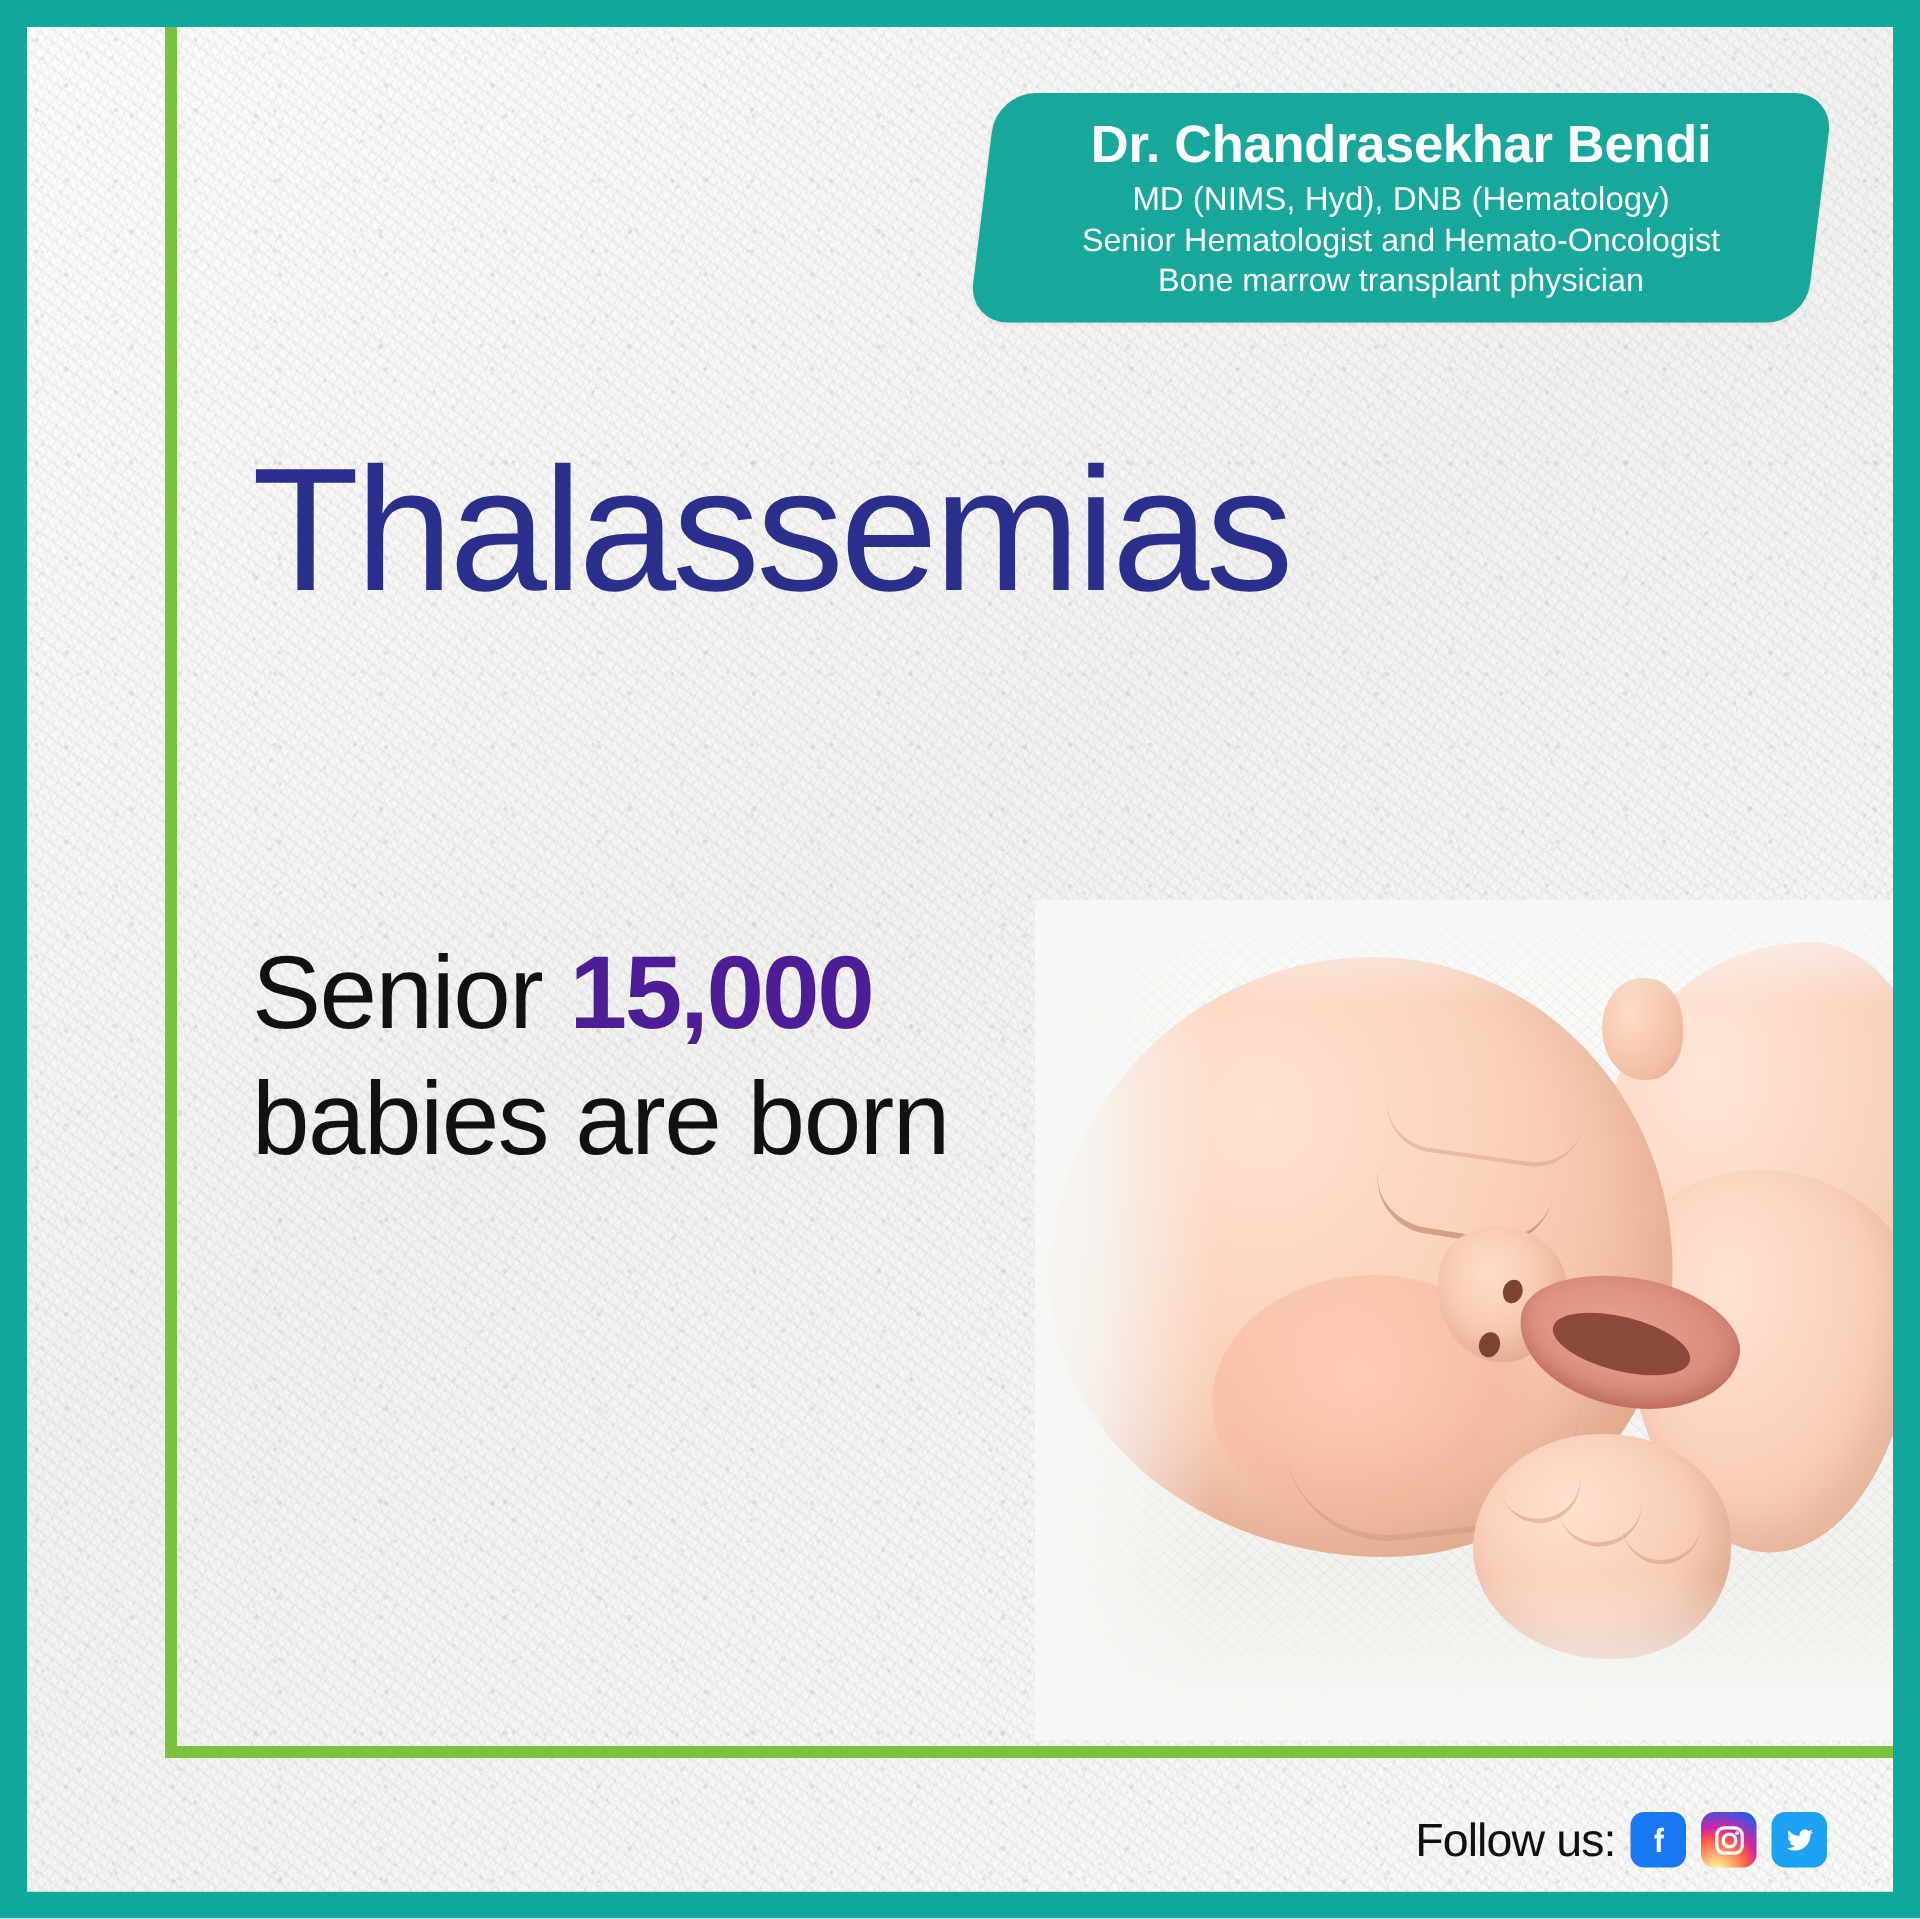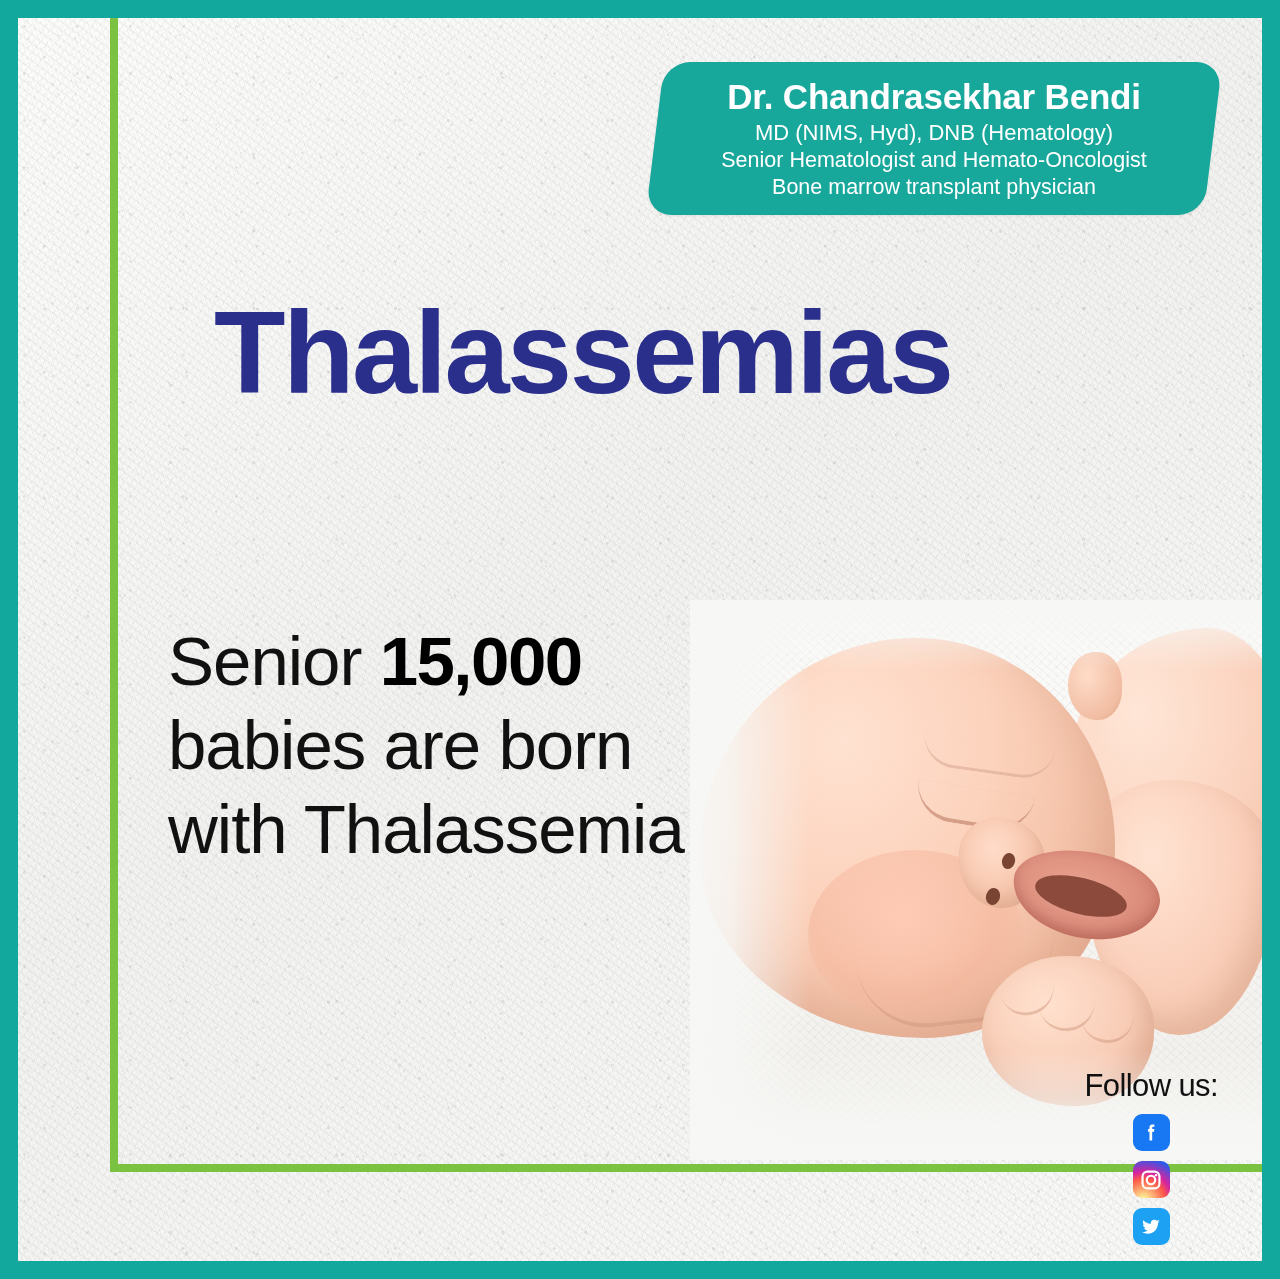--- a/index.html
+++ b/index.html
@@ -291,54 +291,52 @@
     background: linear-gradient(180deg, #f7f7f5 0%, rgba(247,247,245,0) 100%);
   }
 
   
   .headline {
     position: absolute;
     left: 168px;
     top: 296px;
     color: #2b2f8c;
     font-size: 117px;
-    font-weight: bold;
+    font-weight: normal;
     line-height: 0.98;
     letter-spacing: -2.5px;
-    margin-left: 46px;
   }
   .headline .l2 { display: block; }
 
   
   .body-copy {
     position: absolute;
     left: 168px;
     top: 620px;
     color: #111111;
     font-size: 69px;
     line-height: 1.22;
     letter-spacing: -1px;
     width: 620px;
   }
   .body-copy .ln { display: block; white-space: nowrap; }
   .big-number {
-    color: #000000;
+    color: #4c1d95;
     font-weight: bold;
     letter-spacing: -1.5px;
   }
 
   
   .follow {
     position: absolute;
     right: 62px;
     bottom: 34px;
     display: flex;
     align-items: center;
     gap: 10px;
-    flex-direction: column;
   }
   .follow-label {
     color: #101010;
     font-size: 31px;
     letter-spacing: -0.6px;
   }
   .sicon {
     width: 37px;
     height: 37px;
     border-radius: 9px;
@@ -398,21 +396,20 @@
     </div>
   </div>
 
   <div class="headline">
     <span class="l1">Thalassemias</span>
   </div>
 
   <div class="body-copy">
     <span class="ln"><span>Senior </span><span class="big-number">15,000</span></span>
     <span class="ln">babies are born</span>
-    <span class="ln">with Thalassemia</span>
   </div>
 
   <div class="follow">
     <span class="follow-label">Follow us:</span>
 
     <a class="sicon fb">
       <svg width="26" height="26" viewBox="0 0 24 24" aria-hidden="true">
         <path fill="#ffffff" d="M15.1 8.4h-2V7.1c0-.6.4-.8.7-.8h1.3V4.1h-1.9c-2.1 0-2.6 1.6-2.6 2.6v1.7H9.2v2.4h1.4V19h2.5v-8.2h1.7l.3-2.4z"></path>
       </svg>
     </a>

